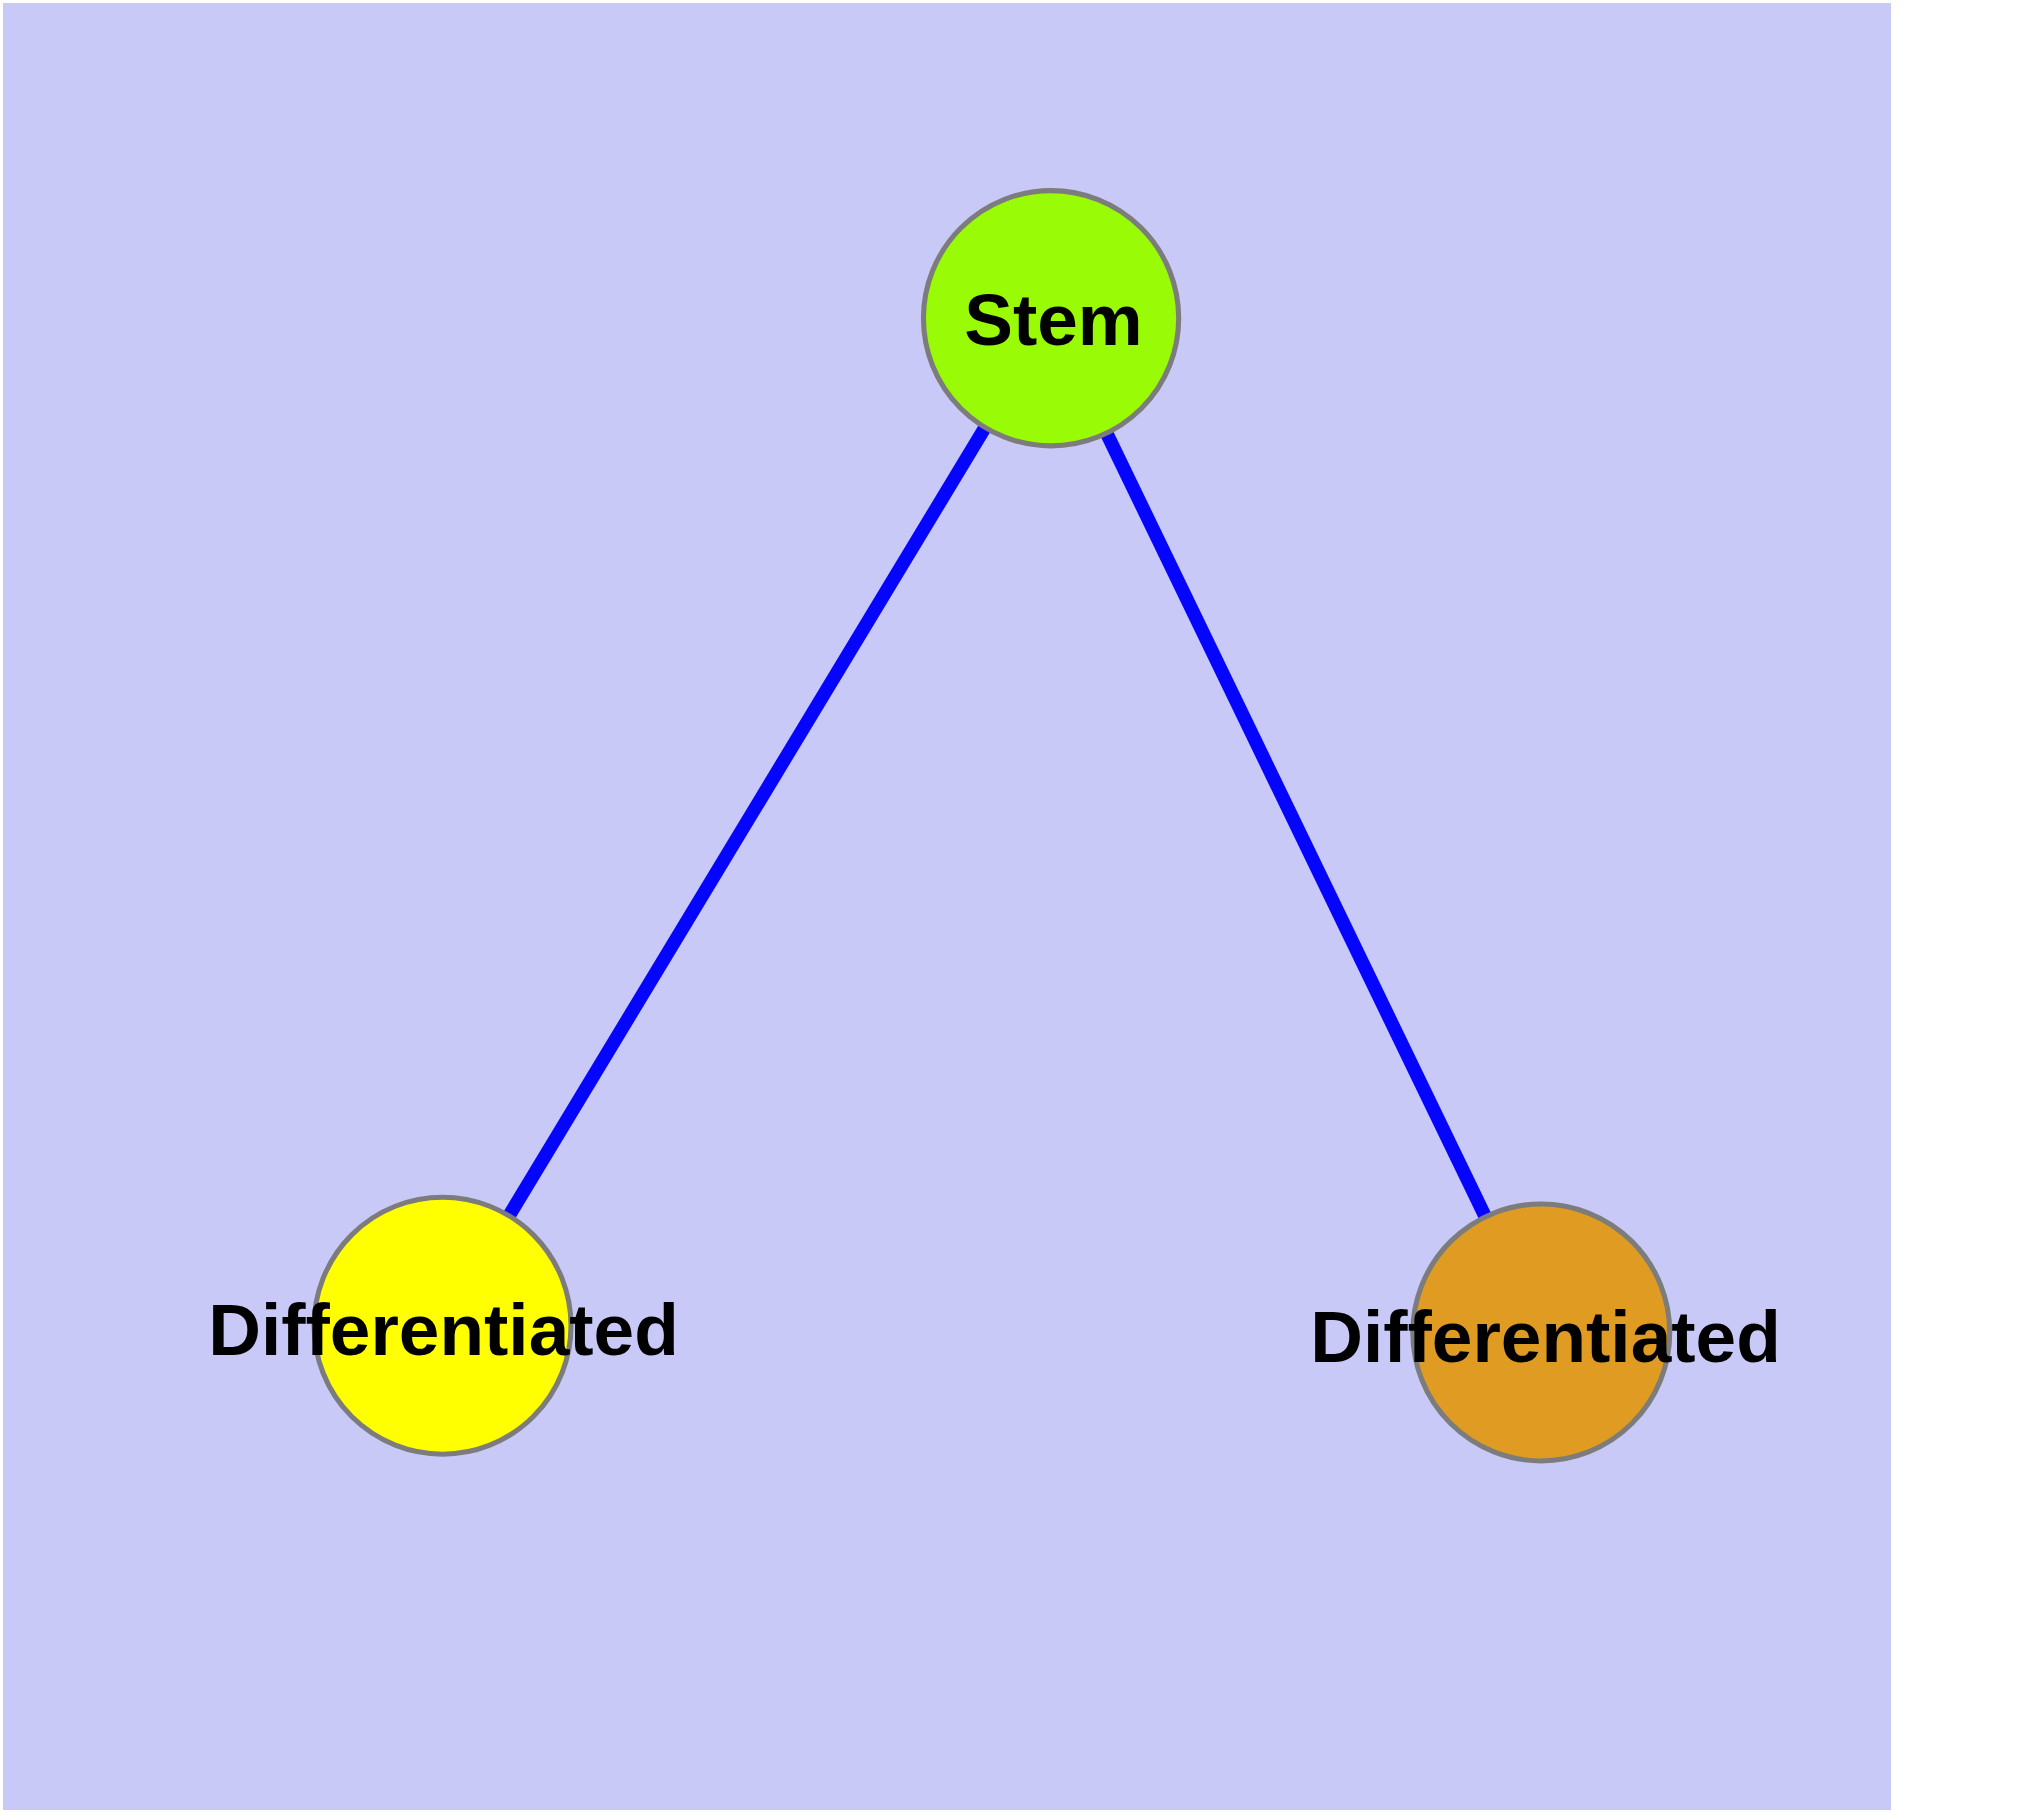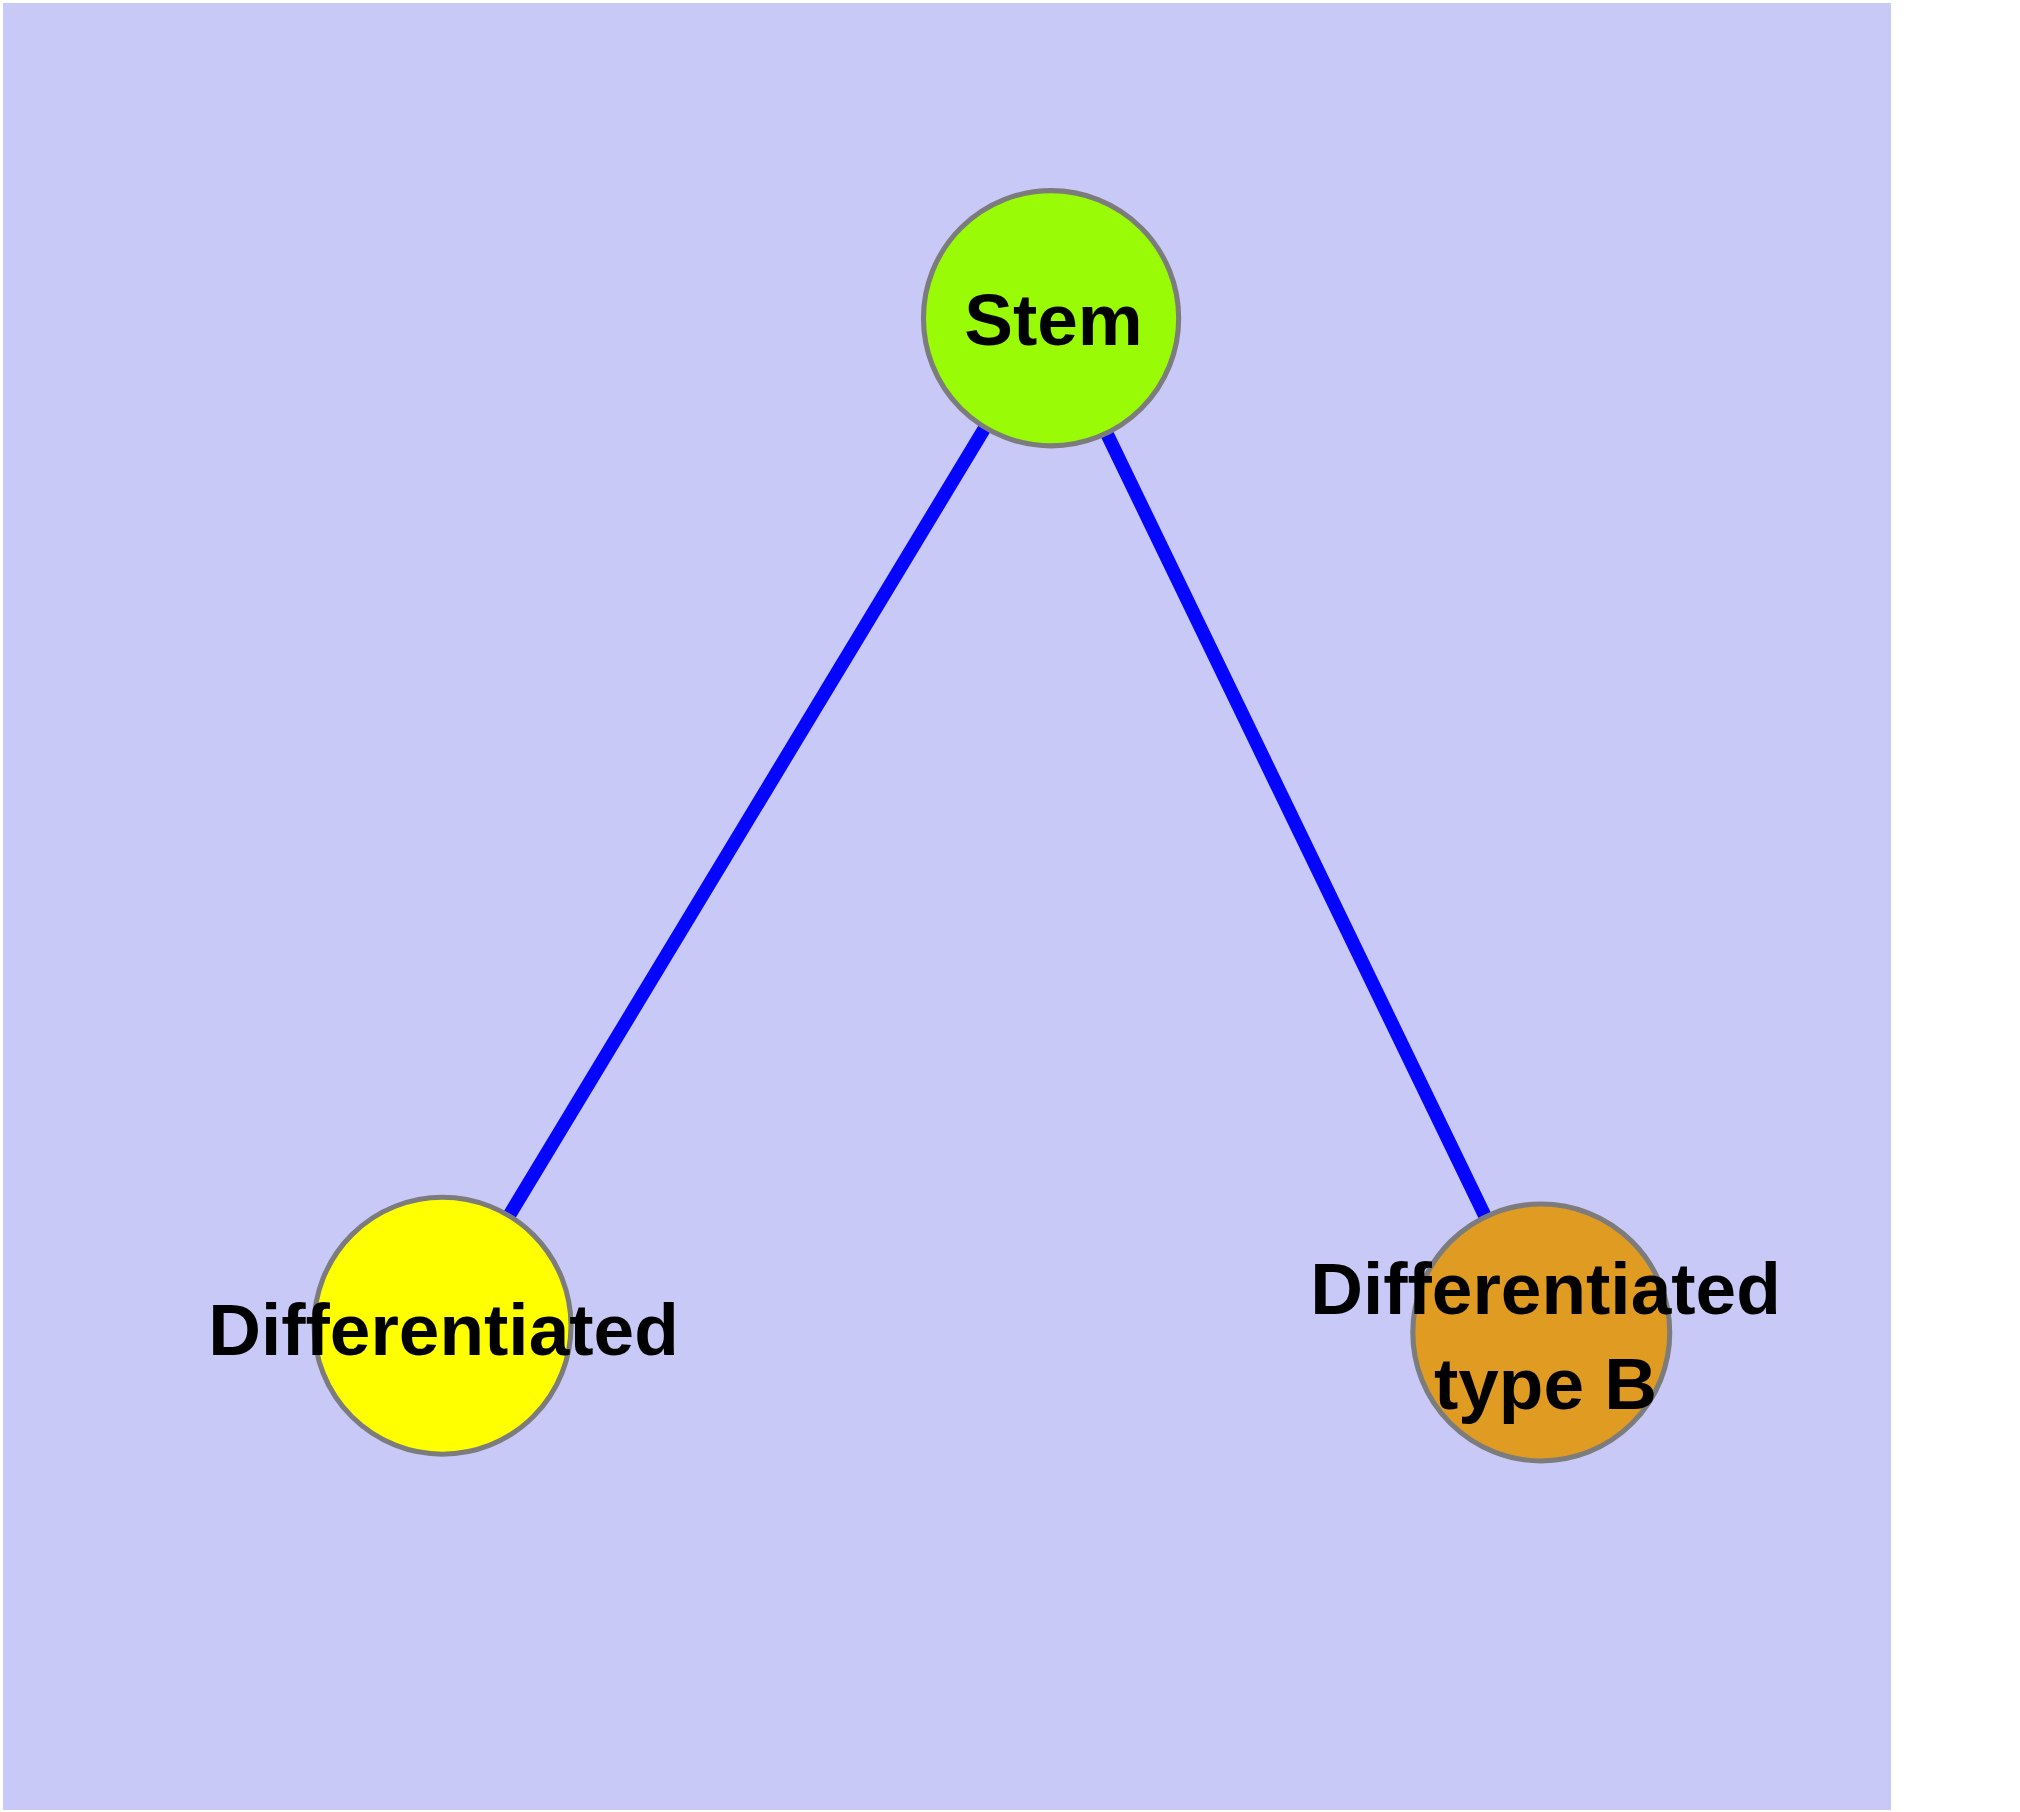--- a/index.html
+++ b/index.html
@@ -64,17 +64,16 @@
     </svg>
 
     <div class="node-label" style="left: 1051px; top: 316px; color: rgb(0, 0, 0);">
       <span class="line">Stem</span>
     </div>
     <div class="node-label" style="left: 441px; top: 1326px; color: rgb(0, 0, 0);">
       <span class="line">Differentiated</span>
     </div>
     <div class="node-label" style="left: 1543px; top: 1333px; color: rgb(0, 0, 0);">
       <span class="line">Differentiated</span>
-      <span class="line">type B</span>
     </div>
   </div>
 </div>
 
 
 </body></html>

